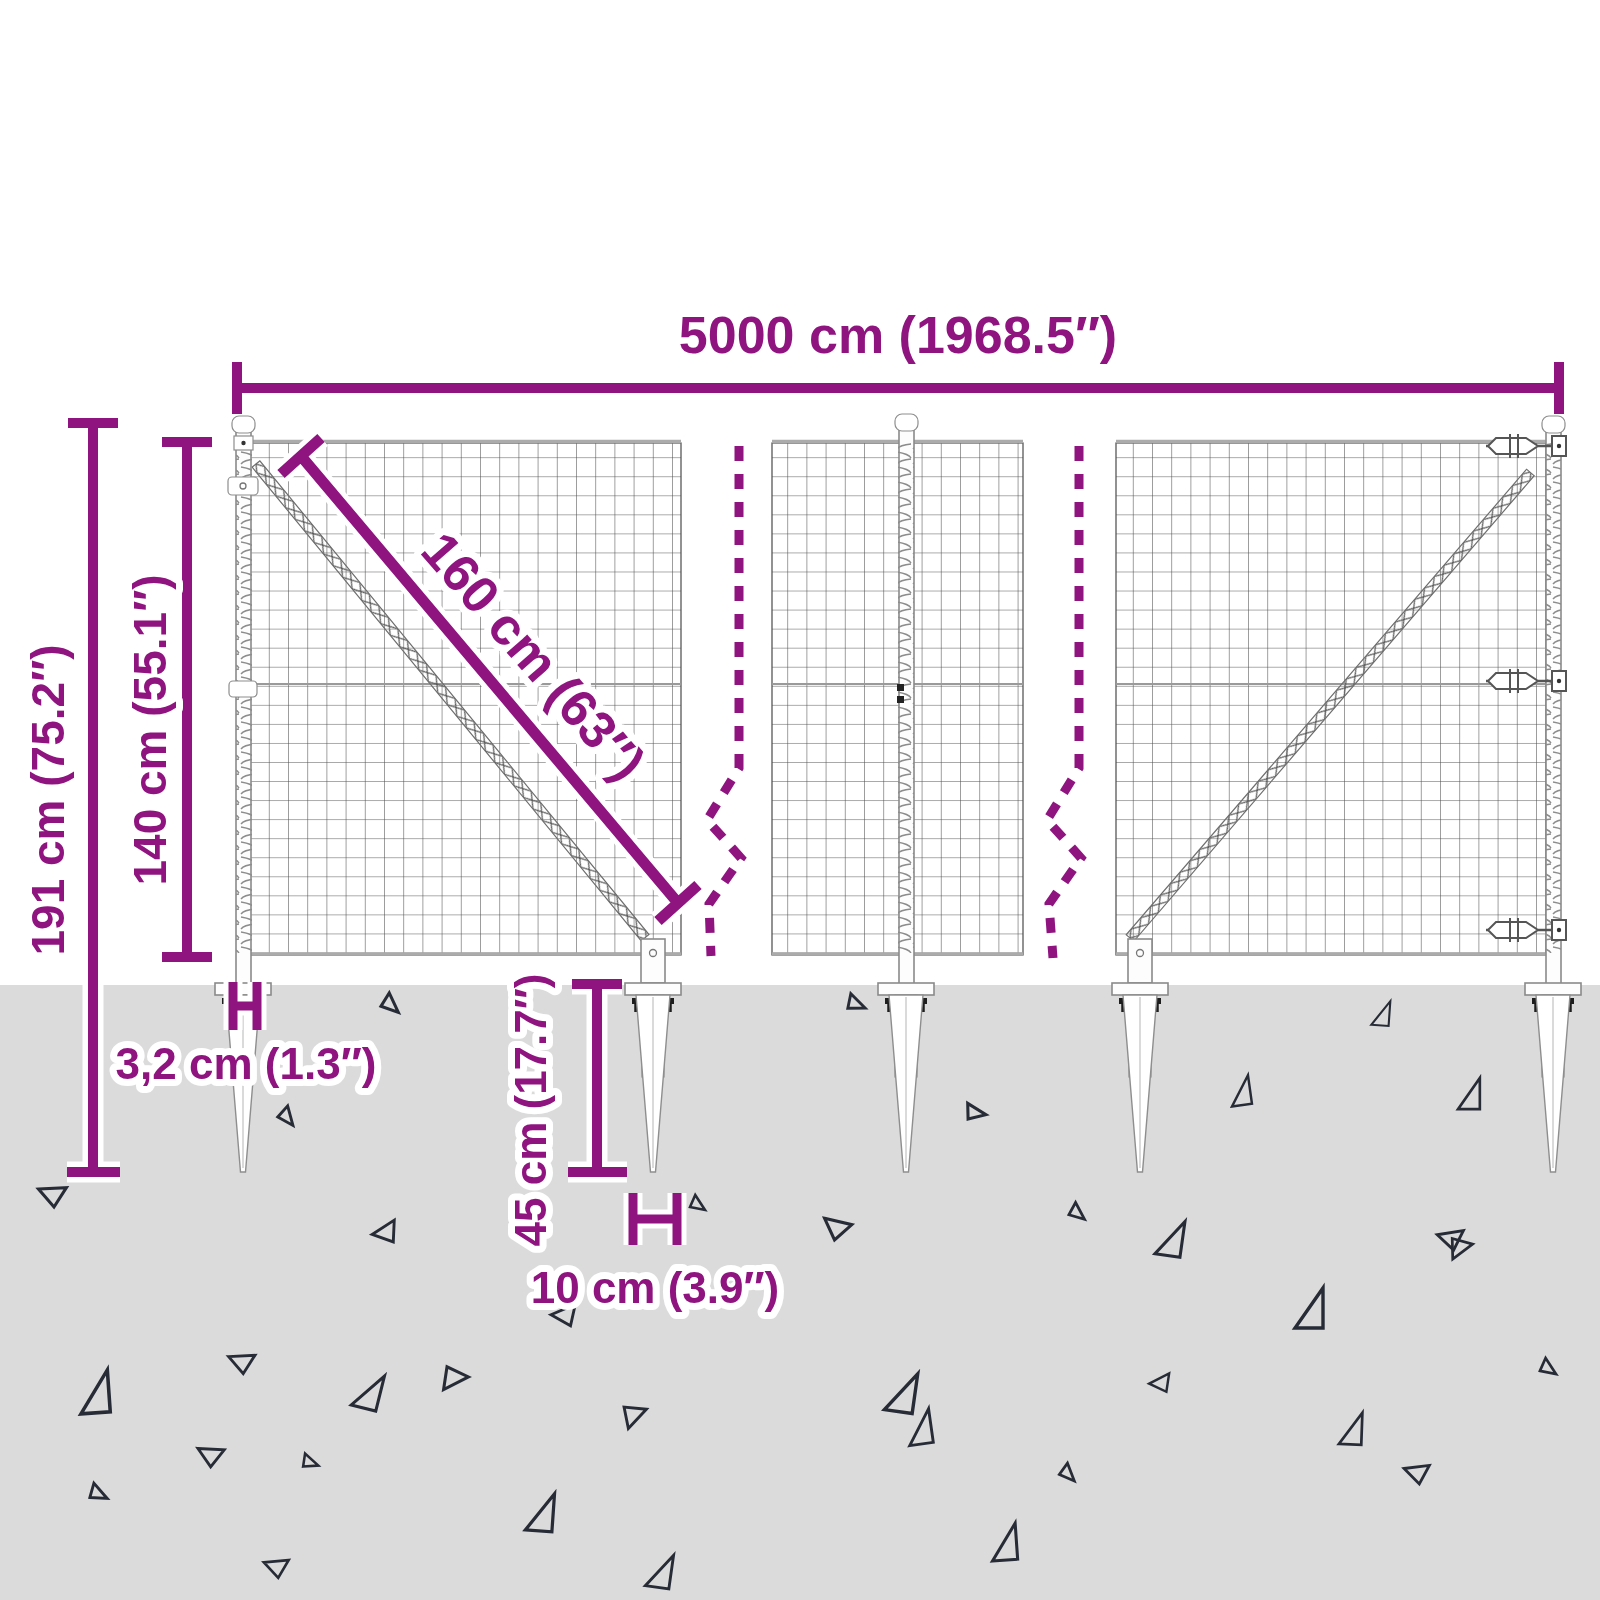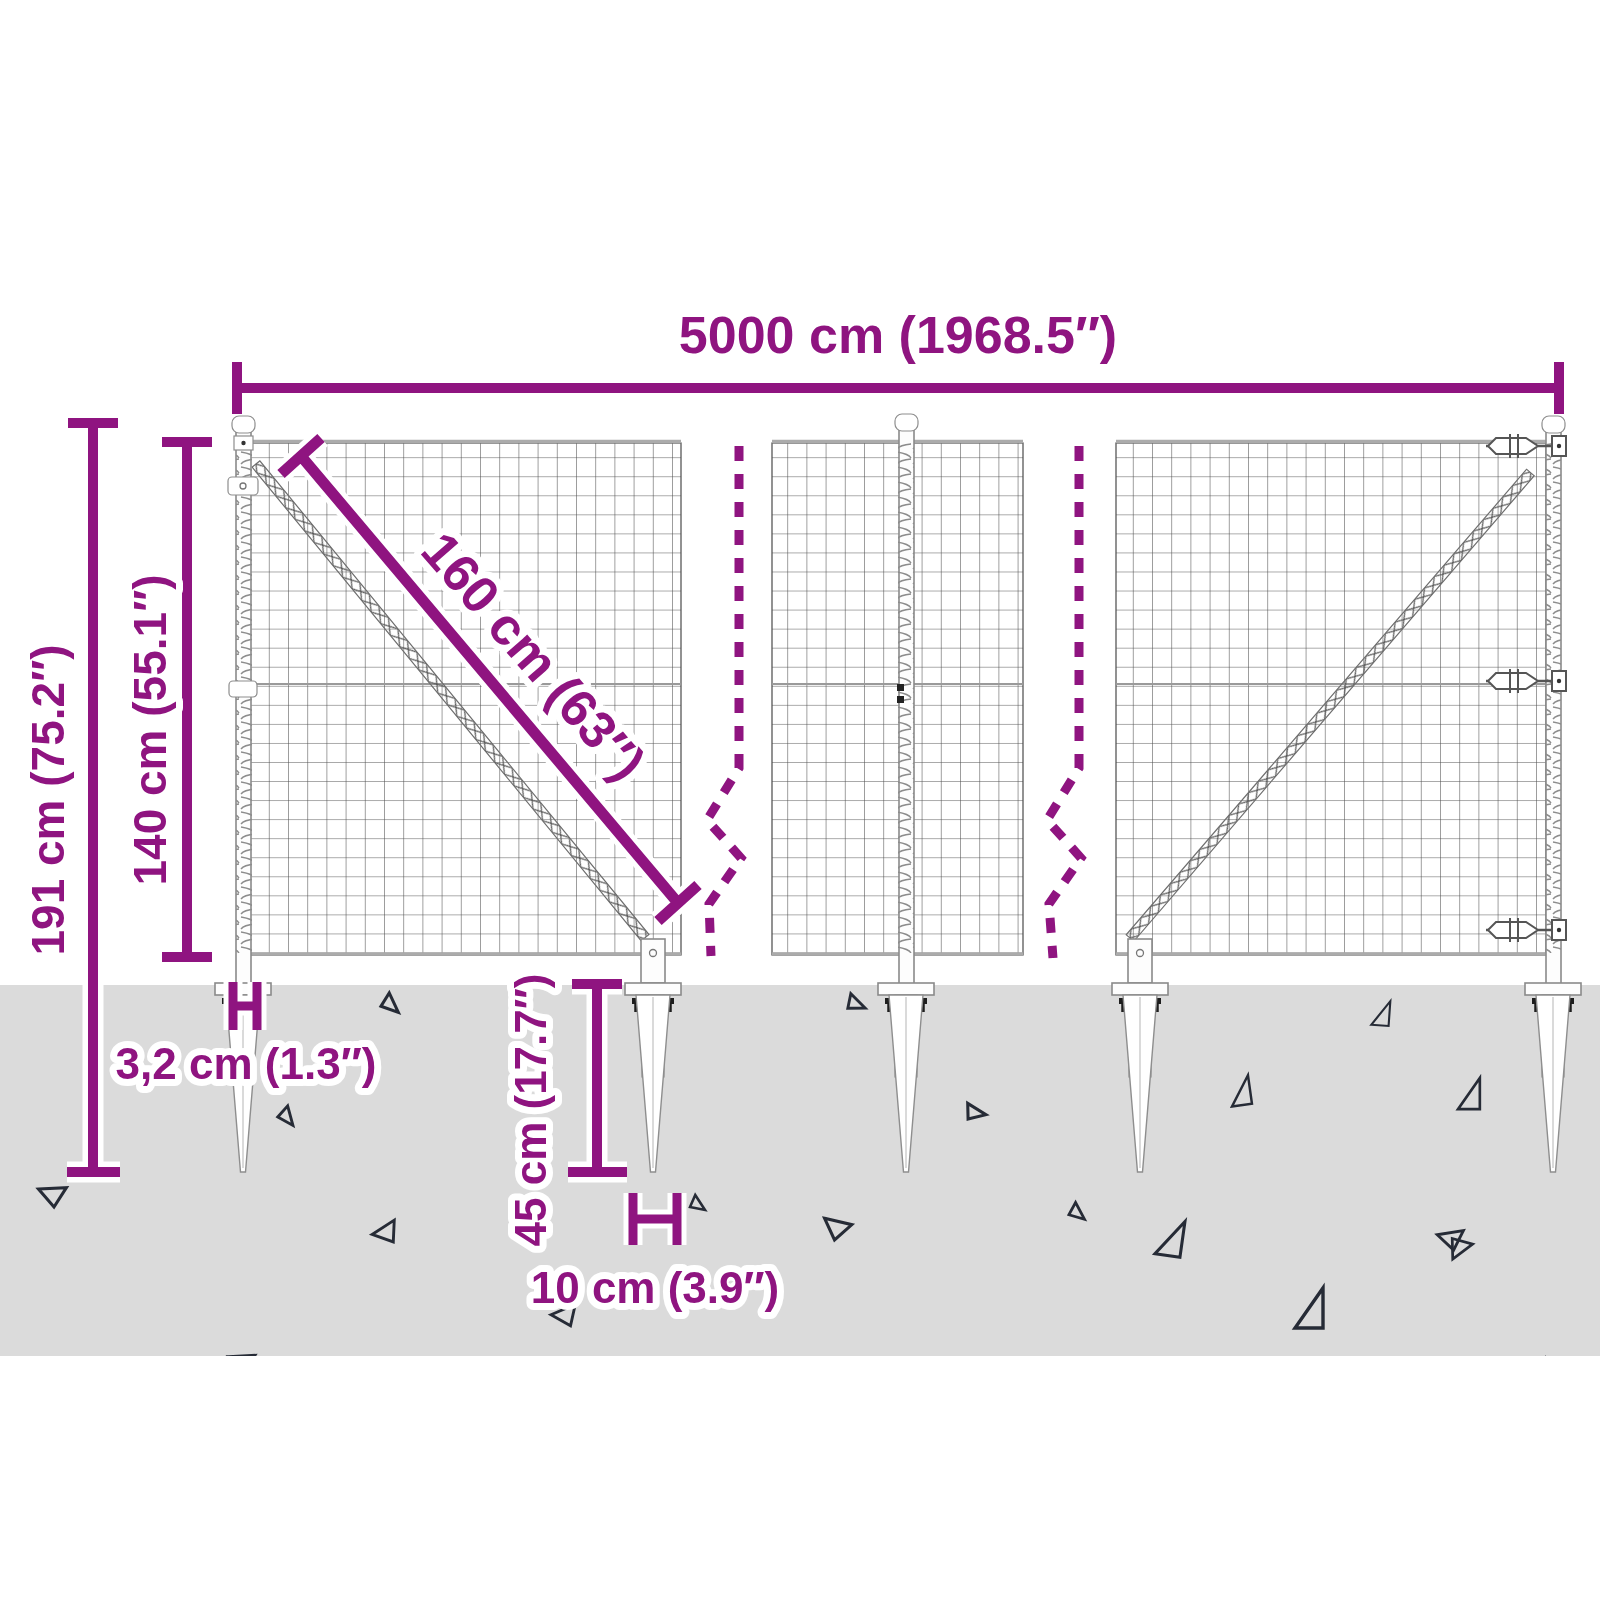--- a/index.html
+++ b/index.html
@@ -5,21 +5,21 @@
   :root{
     --accent:#8F1480;
     --ground:#DBDBDB;
     --line-dark:#4A4A4A;
     --triangle:#262B36;
     --structure:#8A8A8A;
     --background:#FFFFFF;
   }
   html,body{margin:0;padding:0;background:#fff;}
   .stage{
-    position:relative;width:1600px;height:1356px;
+    position:relative;width:1600px;height:1600px;
     background:var(--background);
     font-family:"Liberation Sans",sans-serif;
     overflow:hidden;
   }
   svg{position:absolute;left:0;top:0;}
   
   .halo{stroke:#fff;stroke-width:21;fill:none;stroke-linecap:butt;stroke-linejoin:round;}
   .halo9{stroke:#fff;stroke-width:19;fill:none;stroke-linejoin:round;}
   .dim{stroke:var(--accent);stroke-width:10;fill:none;stroke-linecap:butt;}
   .dim9{stroke:var(--accent);stroke-width:9;fill:none;stroke-linecap:butt;}

